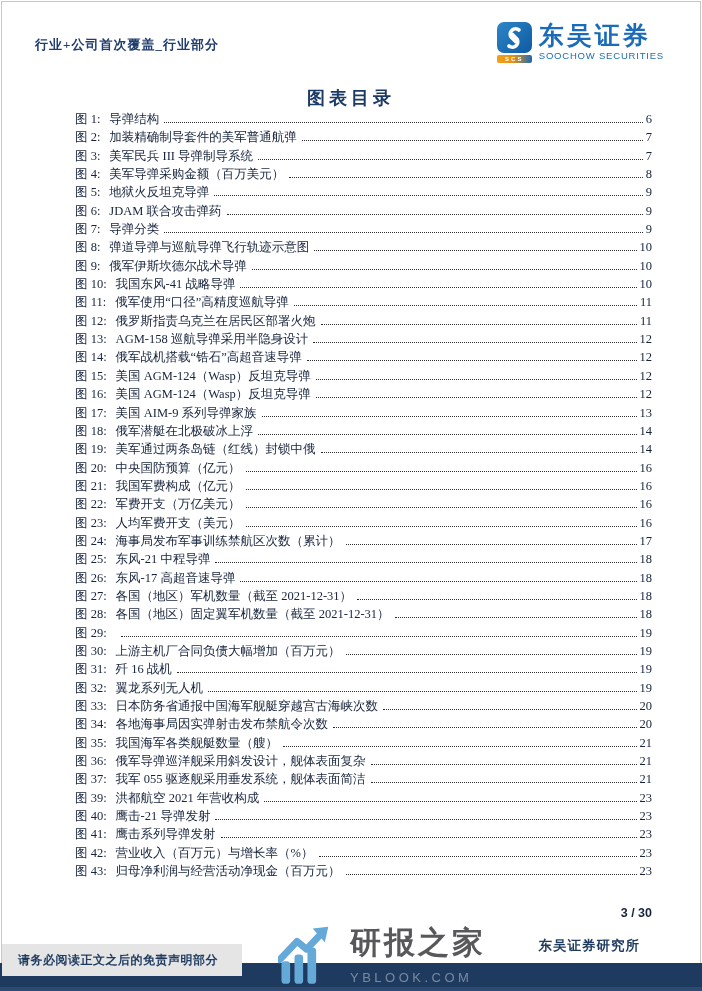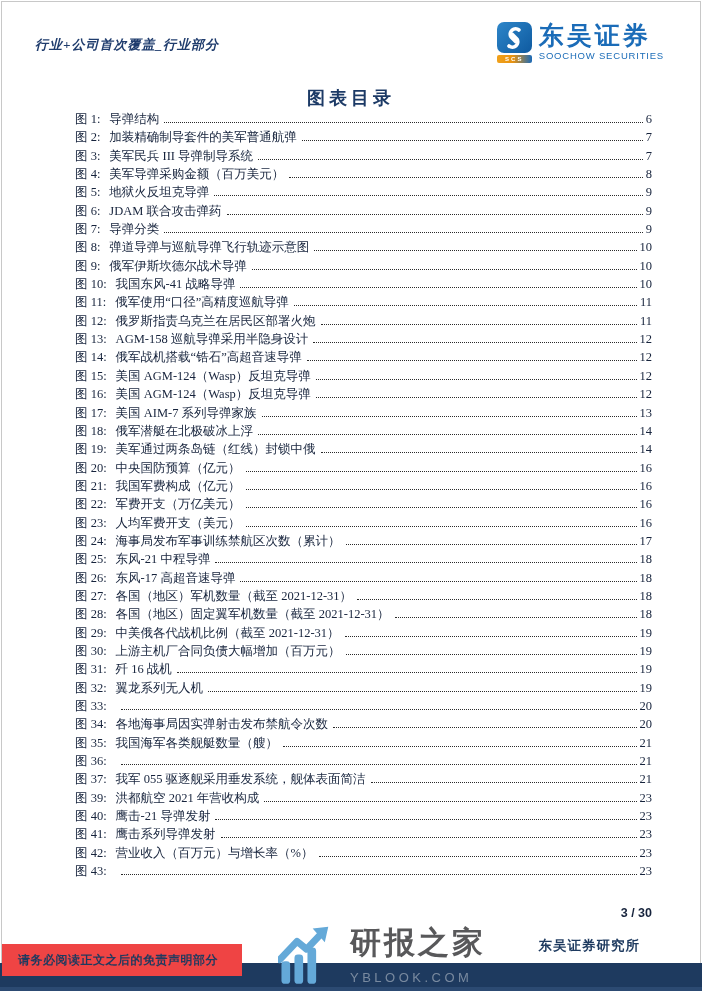--- a/index.html
+++ b/index.html
@@ -7,21 +7,21 @@
     width:702px;height:991px;position:relative;background:#ffffff;
     font-family:"Liberation Serif","DejaVu Serif",serif;
     overflow:hidden;
   }
   .page-frame{
     position:absolute;left:1px;top:1px;right:1px;bottom:0;
     border:1px solid #c8c8c8;border-bottom:none;pointer-events:none;
   }
   
   .header{position:absolute;top:22px;left:35px;right:38px;display:flex;justify-content:space-between;align-items:flex-start;}
-  .doc-type{margin-top:14px;font-size:13px;font-style:italic;font-weight:bold;color:#1f3c6d;letter-spacing:1px;}
+  .doc-type{margin-top:14px;font-size:13px;font-weight:bold;color:#1f3c6d;letter-spacing:1px;}
   .logo{display:flex;gap:7px;align-items:flex-start;}
   .logo-badge{width:35px;display:flex;flex-direction:column;}
   .badge-square{
     width:35px;height:31px;border-radius:7px;
     background:linear-gradient(135deg,#2e86c9 0%,#0e5aa0 100%);
     display:flex;align-items:center;justify-content:center;
   }
   .badge-bar{
     margin-top:2px;height:8px;border-radius:2px;
     background:linear-gradient(90deg,#f0a11c 0%,#e8920f 45%,#1a6ab8 100%);
@@ -47,21 +47,21 @@
   .toc-row .pg{font-family:"Liberation Serif",serif;}
   
   .page-indicator{
     position:absolute;top:906px;right:50px;
     font-family:"Liberation Sans","DejaVu Sans",sans-serif;
     font-size:12.5px;font-weight:bold;color:#16233c;margin-left:47px;
   }
   
   .bottom-bar{position:absolute;left:0;right:0;bottom:0;height:28px;background:#1e3a5f;border-bottom:4px solid #2c4a72;box-sizing:border-box;z-index:1;}
   .disclaimer{
-    position:absolute;left:2px;top:944px;width:240px;height:32px;background:#ef4444;
+    position:absolute;left:2px;top:944px;width:240px;height:32px;background:#e5e5e5;
     display:flex;align-items:center;padding-left:16px;box-sizing:border-box;
     font-size:12px;font-weight:bold;color:#1e3a5f;z-index:3;letter-spacing:0.5px;
   }
   .institute{position:absolute;top:937px;right:62px;font-size:13.5px;font-weight:bold;color:#1e3a5f;z-index:2;letter-spacing:1px;}
   .watermark{position:absolute;left:278px;top:926px;display:flex;align-items:flex-start;gap:20px;z-index:2;}
   .wm-text{display:flex;flex-direction:column;}
   .wm-name{font-family:"Liberation Sans","DejaVu Sans",sans-serif;font-size:31px;line-height:34px;font-weight:bold;color:#58585a;letter-spacing:3px;}
   .wm-site{font-family:"Liberation Sans","DejaVu Sans",sans-serif;font-size:13px;color:rgba(195,202,212,0.55);letter-spacing:3.5px;margin-top:10px;}
 </style>
 </head>
@@ -182,21 +182,21 @@
       <span class="pg">12</span>
     </div>
     <div class="toc-row">
       <span class="label">图 16:</span>
       <span class="caption">美国 AGM-124（Wasp）反坦克导弹</span>
       <span class="dots"></span>
       <span class="pg">12</span>
     </div>
     <div class="toc-row">
       <span class="label">图 17:</span>
-      <span class="caption">美国 AIM-7 系列导弹家族</span>
+      <span class="caption">美国 AIM-9 系列导弹家族</span>
       <span class="dots"></span>
       <span class="pg">13</span>
     </div>
     <div class="toc-row">
       <span class="label">图 18:</span>
       <span class="caption">俄军潜艇在北极破冰上浮</span>
       <span class="dots"></span>
       <span class="pg">14</span>
     </div>
     <div class="toc-row">
@@ -254,21 +254,20 @@
       <span class="pg">18</span>
     </div>
     <div class="toc-row">
       <span class="label">图 28:</span>
       <span class="caption">各国（地区）固定翼军机数量（截至 2021-12-31）</span>
       <span class="dots"></span>
       <span class="pg">18</span>
     </div>
     <div class="toc-row">
       <span class="label">图 29:</span>
-      <span class="caption">中美俄各代战机比例（截至 2021-12-31）</span>
       <span class="dots"></span>
       <span class="pg">19</span>
     </div>
     <div class="toc-row">
       <span class="label">图 30:</span>
       <span class="caption">上游主机厂合同负债大幅增加（百万元）</span>
       <span class="dots"></span>
       <span class="pg">19</span>
     </div>
     <div class="toc-row">
@@ -278,37 +277,39 @@
       <span class="pg">19</span>
     </div>
     <div class="toc-row">
       <span class="label">图 32:</span>
       <span class="caption">翼龙系列无人机</span>
       <span class="dots"></span>
       <span class="pg">19</span>
     </div>
     <div class="toc-row">
       <span class="label">图 33:</span>
+      <span class="caption">日本防务省通报中国海军舰艇穿越宫古海峡次数</span>
       <span class="dots"></span>
       <span class="pg">20</span>
     </div>
     <div class="toc-row">
       <span class="label">图 34:</span>
       <span class="caption">各地海事局因实弹射击发布禁航令次数</span>
       <span class="dots"></span>
       <span class="pg">20</span>
     </div>
     <div class="toc-row">
       <span class="label">图 35:</span>
       <span class="caption">我国海军各类舰艇数量（艘）</span>
       <span class="dots"></span>
       <span class="pg">21</span>
     </div>
     <div class="toc-row">
       <span class="label">图 36:</span>
+      <span class="caption">俄军导弹巡洋舰采用斜发设计，舰体表面复杂</span>
       <span class="dots"></span>
       <span class="pg">21</span>
     </div>
     <div class="toc-row">
       <span class="label">图 37:</span>
       <span class="caption">我军 055 驱逐舰采用垂发系统，舰体表面简洁</span>
       <span class="dots"></span>
       <span class="pg">21</span>
     </div>
     <div class="toc-row">
@@ -330,20 +331,21 @@
       <span class="pg">23</span>
     </div>
     <div class="toc-row">
       <span class="label">图 42:</span>
       <span class="caption">营业收入（百万元）与增长率（%）</span>
       <span class="dots"></span>
       <span class="pg">23</span>
     </div>
     <div class="toc-row">
       <span class="label">图 43:</span>
+      <span class="caption">归母净利润与经营活动净现金（百万元）</span>
       <span class="dots"></span>
       <span class="pg">23</span>
     </div>
   </div>
 
 <div class="page-indicator">3 / 30</div>
 
 <div class="bottom-bar"></div>
 <div class="disclaimer">请务必阅读正文之后的免责声明部分</div>
 <div class="institute">东吴证券研究所</div>

